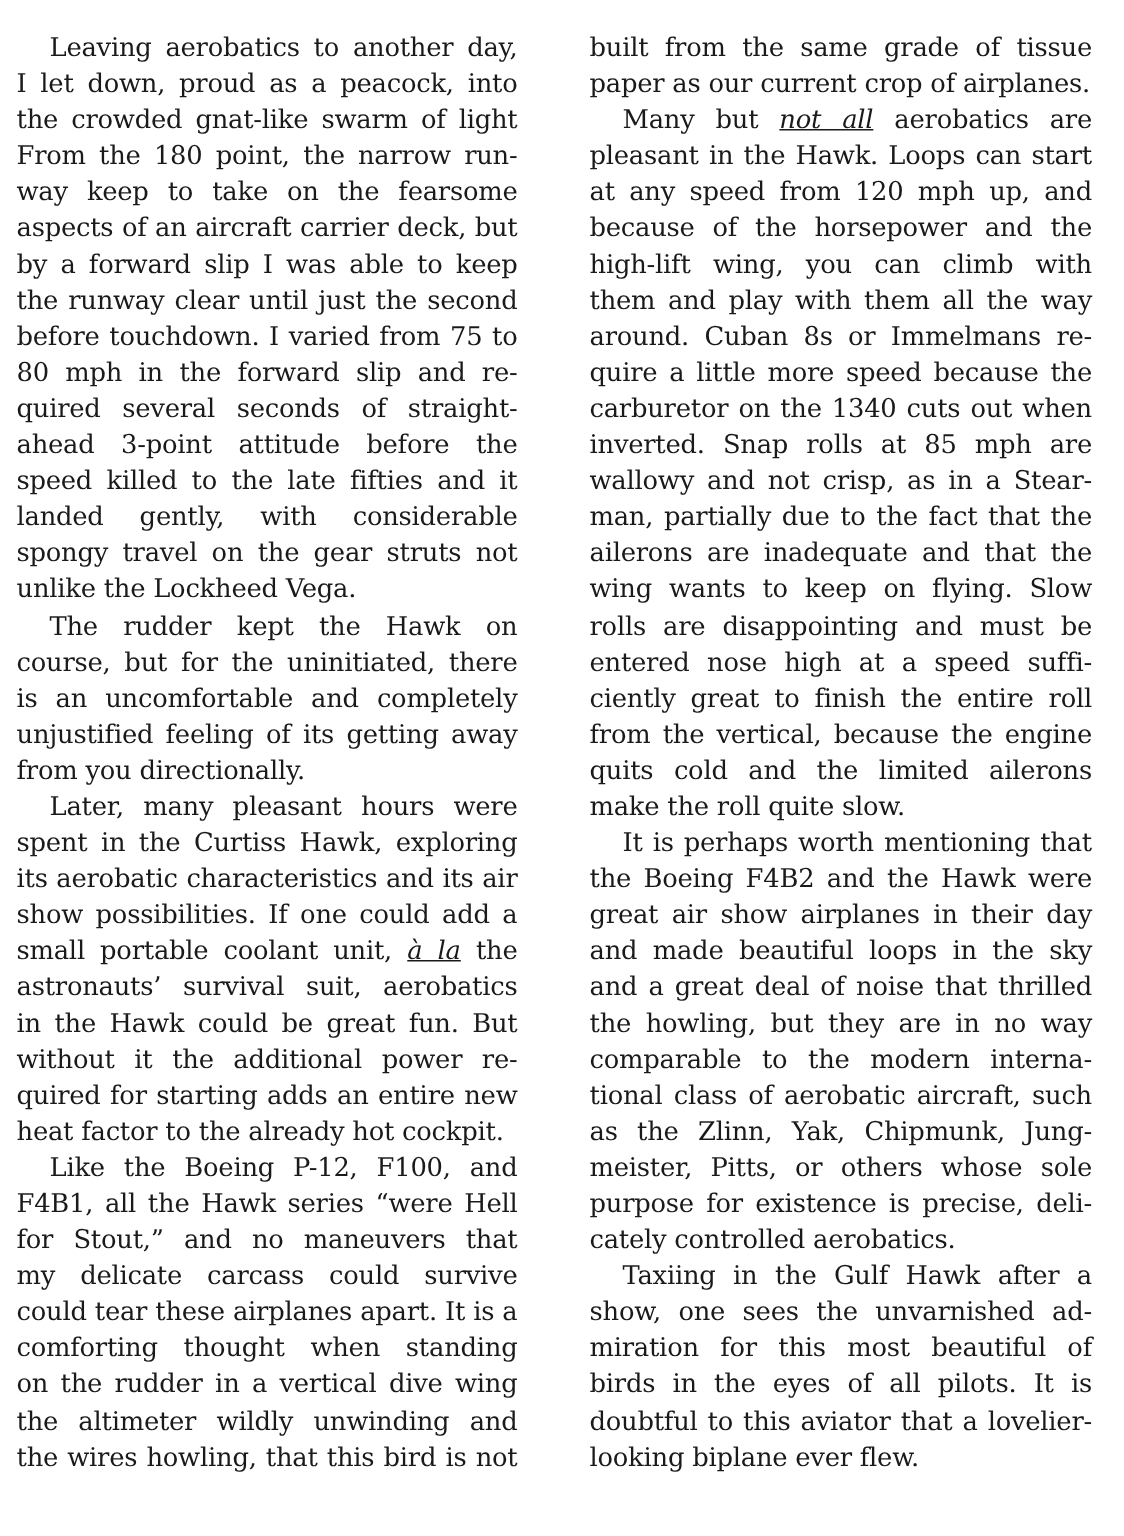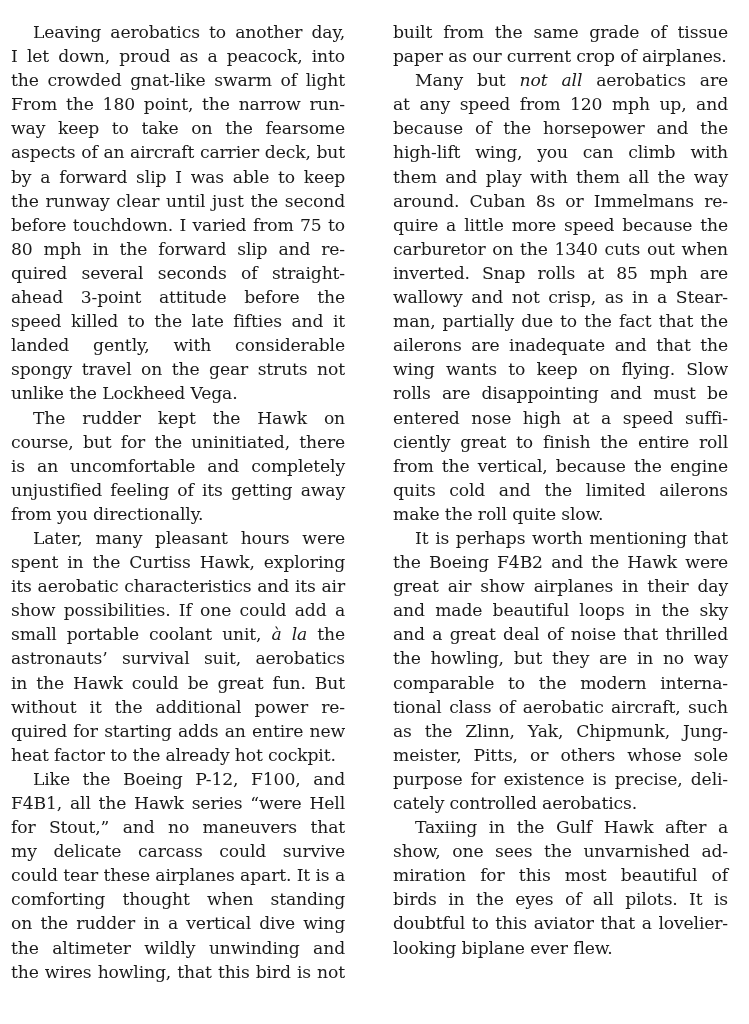--- a/index.html
+++ b/index.html
@@ -13,21 +13,21 @@
   .col-left { left: 11px; width: 334px; }
   .col-right { left: 393px; width: 335px; }
   .line {
     display: block; height: 24.1px; line-height: 24.1px;
     font-size: 17.2px; white-space: nowrap;
     text-align: justify; text-align-last: justify;
     letter-spacing: -0.15px;
   }
   .line.last { text-align-last: left; }
   .line.indent { padding-left: 22px; }
-  .seg-italic { font-style: italic; }
+  .seg-italic { font-style: italic; text-decoration: underline; }
 </style>
 </head>
 <body>
 
 <div class="col col-left" id="col0">
     <div class="line indent">Leaving aerobatics to another day,</div>
     <div class="line">I let down, proud as a peacock, into</div>
     <div class="line">the crowded gnat-like swarm of light</div>
     <div class="line">From the 180 point, the narrow run-</div>
     <div class="line">way keep to take on the fearsome</div>
@@ -64,20 +64,21 @@
     <div class="line">could tear these airplanes apart. It is a</div>
     <div class="line">comforting thought when standing</div>
     <div class="line">on the rudder in a vertical dive wing</div>
     <div class="line">the altimeter wildly unwinding and</div>
     <div class="line">the wires howling, that this bird is not</div>
   </div>
 <div class="col col-right" id="col1">
     <div class="line">built from the same grade of tissue</div>
     <div class="line last">paper as our current crop of airplanes.</div>
     <div class="line indent"><span>Many but </span><span class="seg-italic">not all</span><span> aerobatics are</span></div>
+    <div class="line">pleasant in the Hawk. Loops can start</div>
     <div class="line">at any speed from 120 mph up, and</div>
     <div class="line">because of the horsepower and the</div>
     <div class="line">high-lift wing, you can climb with</div>
     <div class="line">them and play with them all the way</div>
     <div class="line">around. Cuban 8s or Immelmans re-</div>
     <div class="line">quire a little more speed because the</div>
     <div class="line">carburetor on the 1340 cuts out when</div>
     <div class="line">inverted. Snap rolls at 85 mph are</div>
     <div class="line">wallowy and not crisp, as in a Stear-</div>
     <div class="line">man, partially due to the fact that the</div>

